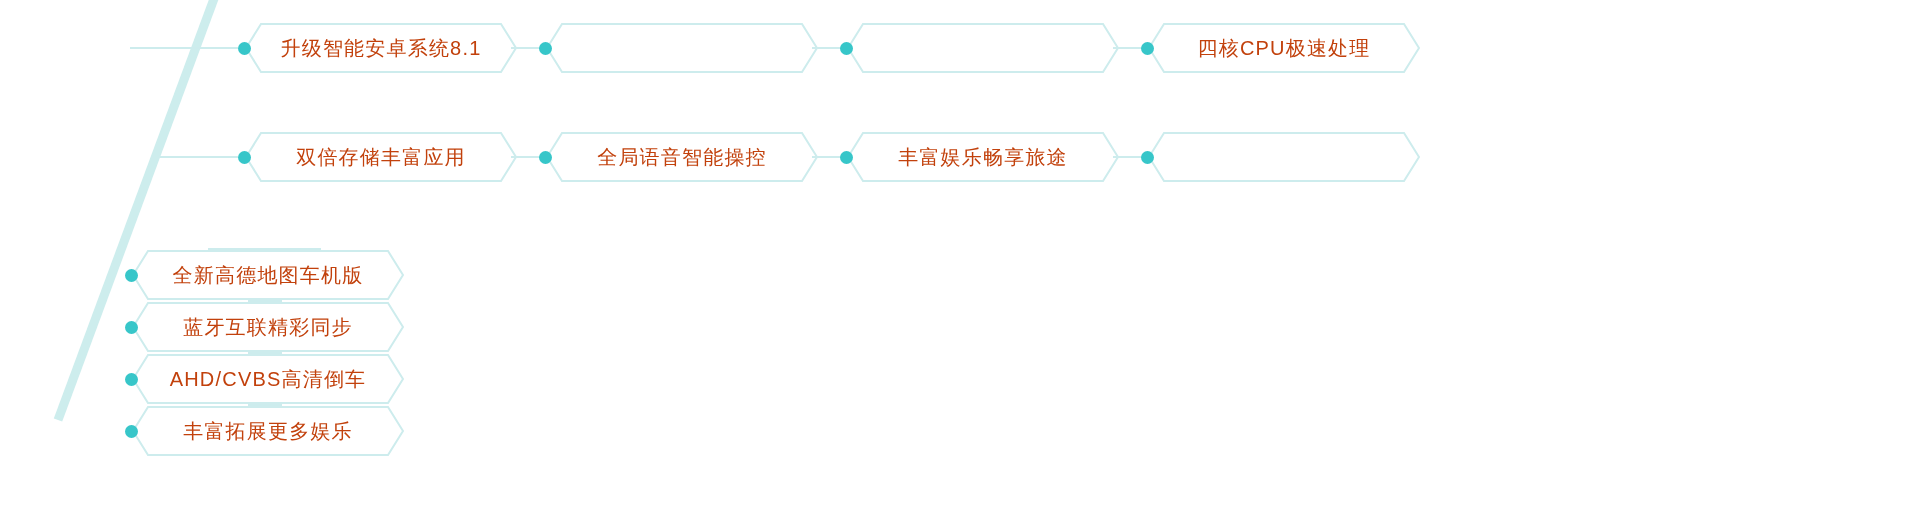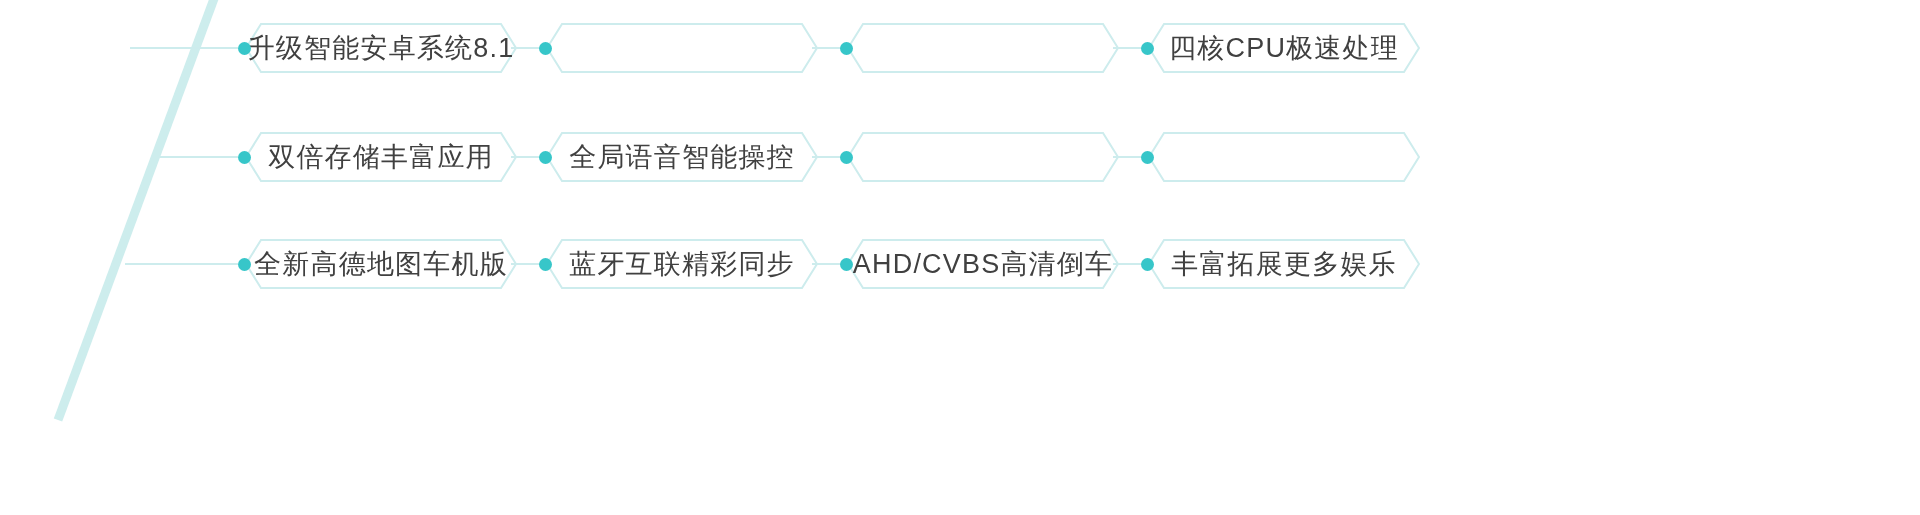--- a/index.html
+++ b/index.html
@@ -27,21 +27,21 @@
   }
   .row {
     position: absolute;
     left: 0;
     height: 50px;
     display: flex;
     align-items: center;
   }
   .row-1 { top: 23px; }
   .row-2 { top: 132px; }
-  .row-3 { top: 239px; }
+  .row-3 { top: 248px; flex-direction: column; }
 
   .lead-line {
     height: 2px;
     background: #cdeced;
     flex: 0 0 auto;
   }
   .node {
     display: flex;
     align-items: center;
     flex: 0 0 auto;
@@ -68,22 +68,22 @@
     position: absolute;
     left: 0;
     top: 0;
     width: 100%;
     height: 100%;
     display: block;
   }
   .hex-label {
     position: relative;
     z-index: 2;
-    font-size: 27px;
-    color: #404040;
+    font-size: 20px;
+    color: #c2410c;
     letter-spacing: 1.2px;
     white-space: nowrap;
     line-height: 1;
     padding: 0 4px;
   }
   .connector {
     height: 2px;
     background: #cdeced;
     flex: 0 0 auto;
     margin-left: -6px;
@@ -175,20 +175,21 @@
     </div>
 
     <div class="connector" style="width:34px;"></div>
 
     <div class="node">
       <span class="dot"></span>
       <div class="hex" style="width:272px;">
         <svg viewBox="0 0 272 50" preserveAspectRatio="none">
           <polygon points="16,1 256,1 271,25 256,49 16,49 1,25" fill="#ffffff" stroke="#cdeced" stroke-width="2" vector-effect="non-scaling-stroke"></polygon>
         </svg>
+        <span class="hex-label">丰富娱乐畅享旅途</span>
       </div>
     </div>
 
     <div class="connector" style="width:34px;"></div>
 
     <div class="node">
       <span class="dot"></span>
       <div class="hex" style="width:272px;">
         <svg viewBox="0 0 272 50" preserveAspectRatio="none">
           <polygon points="16,1 256,1 271,25 256,49 16,49 1,25" fill="#ffffff" stroke="#cdeced" stroke-width="2" vector-effect="non-scaling-stroke"></polygon>

